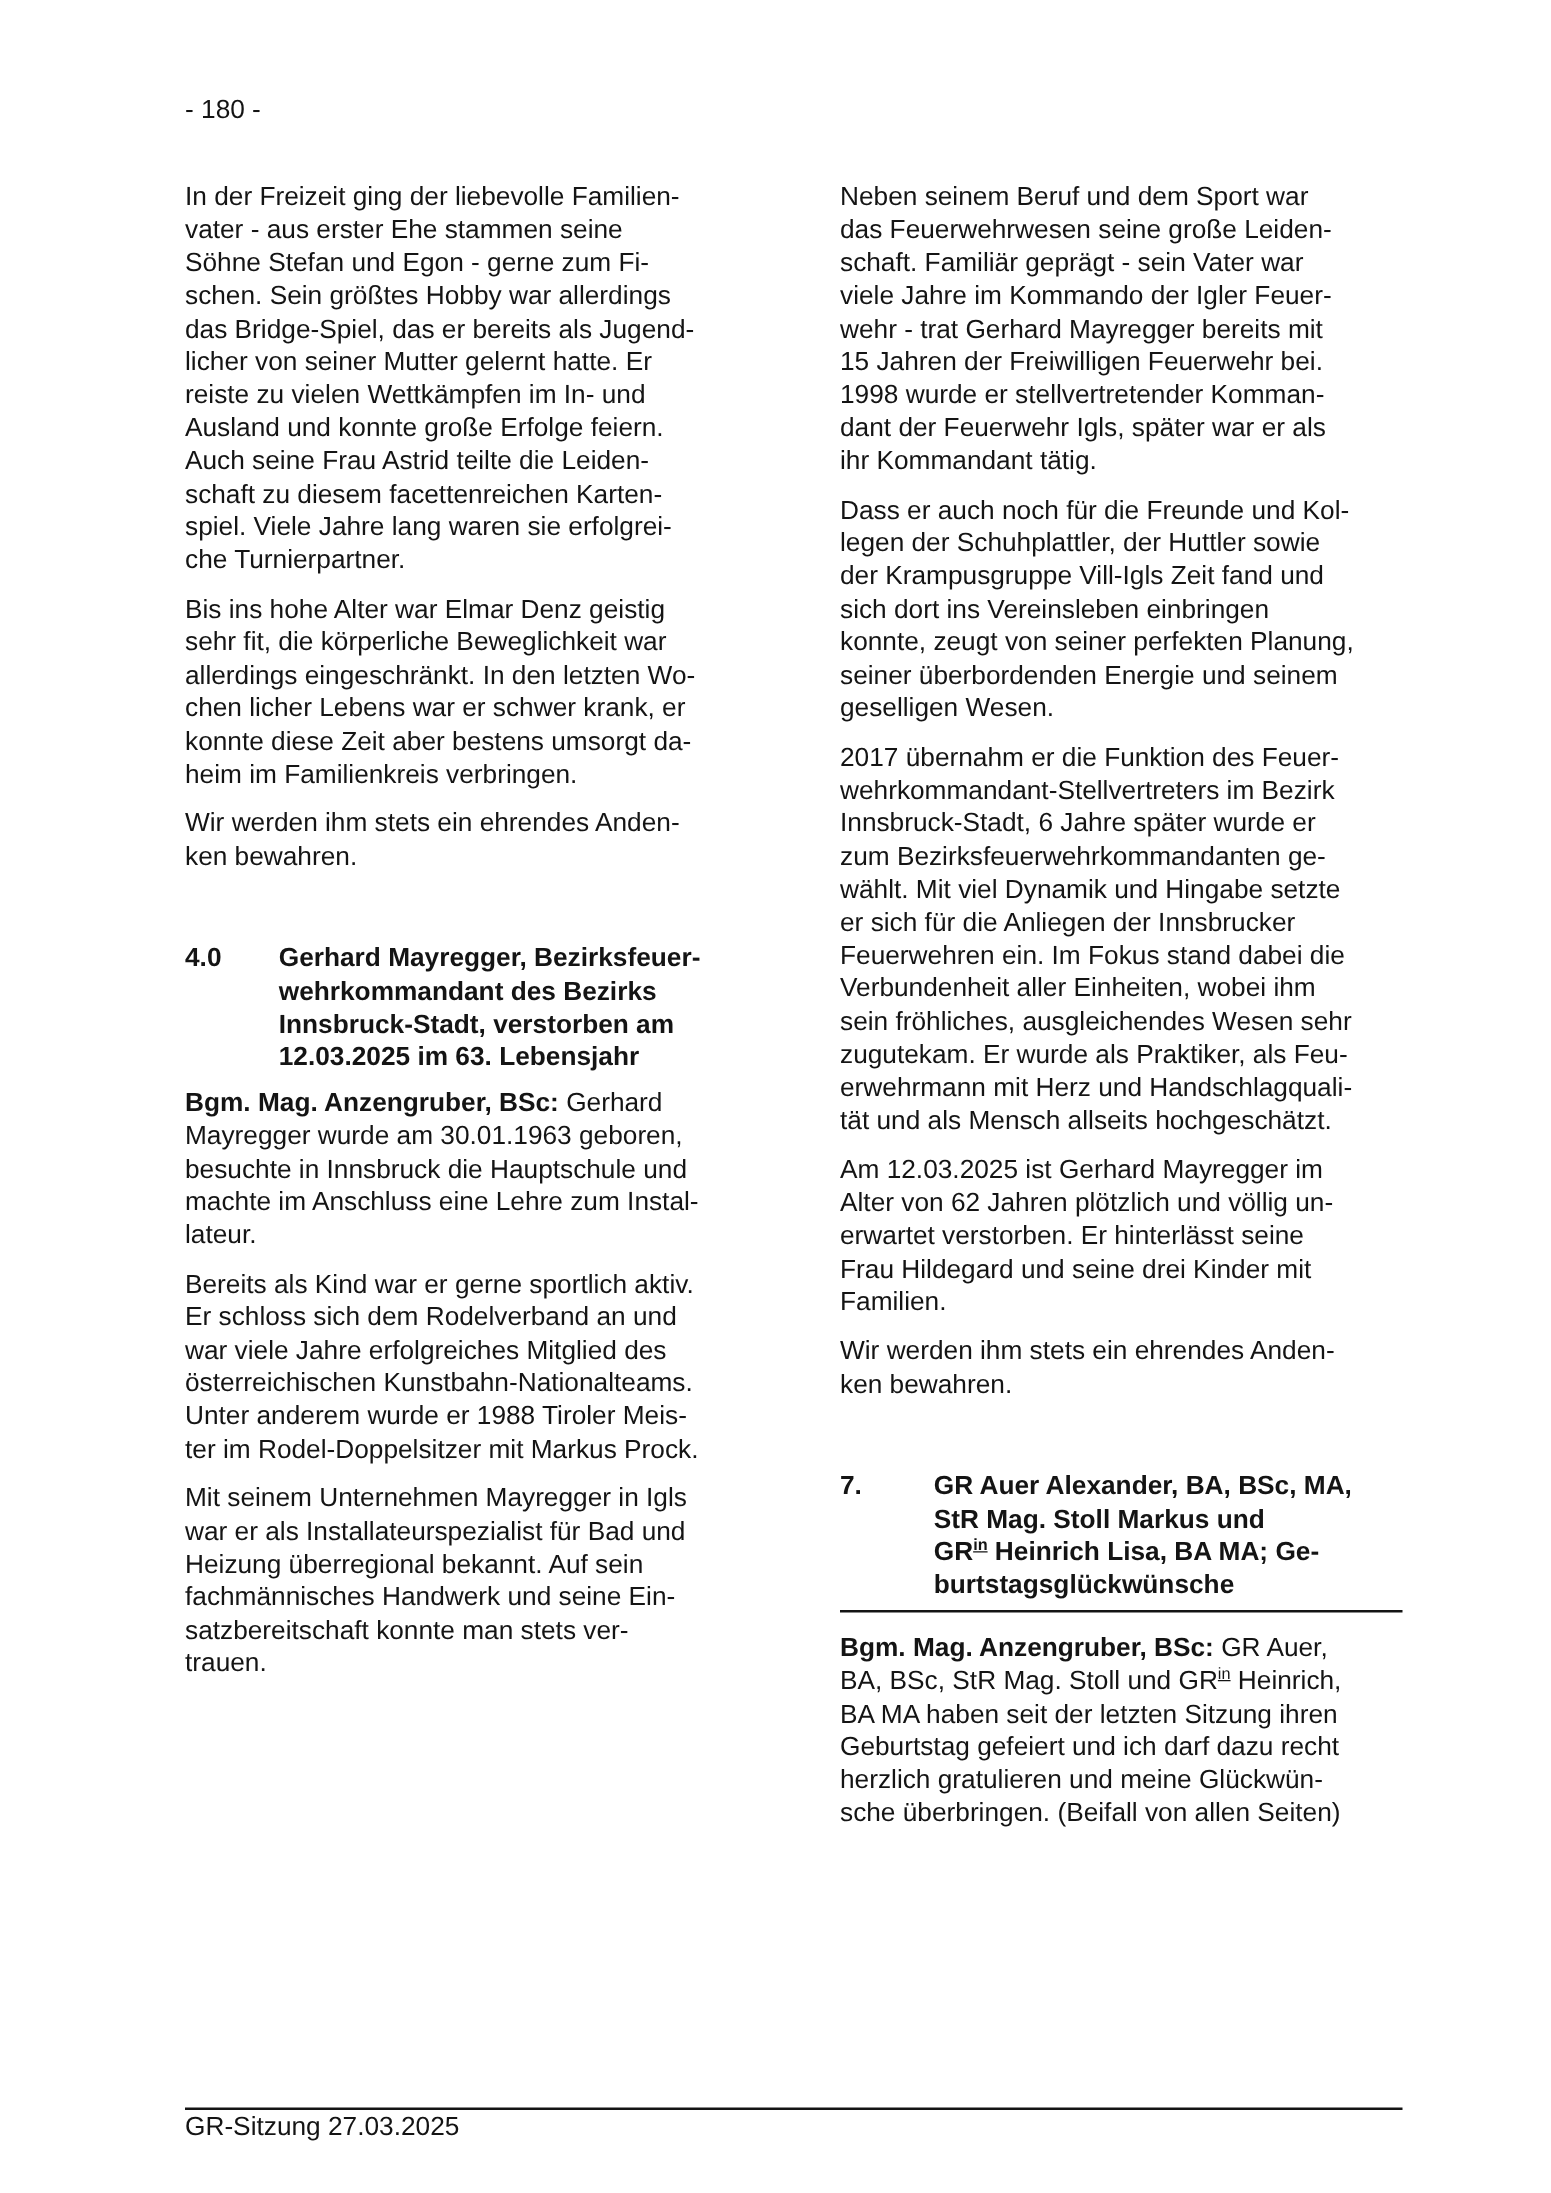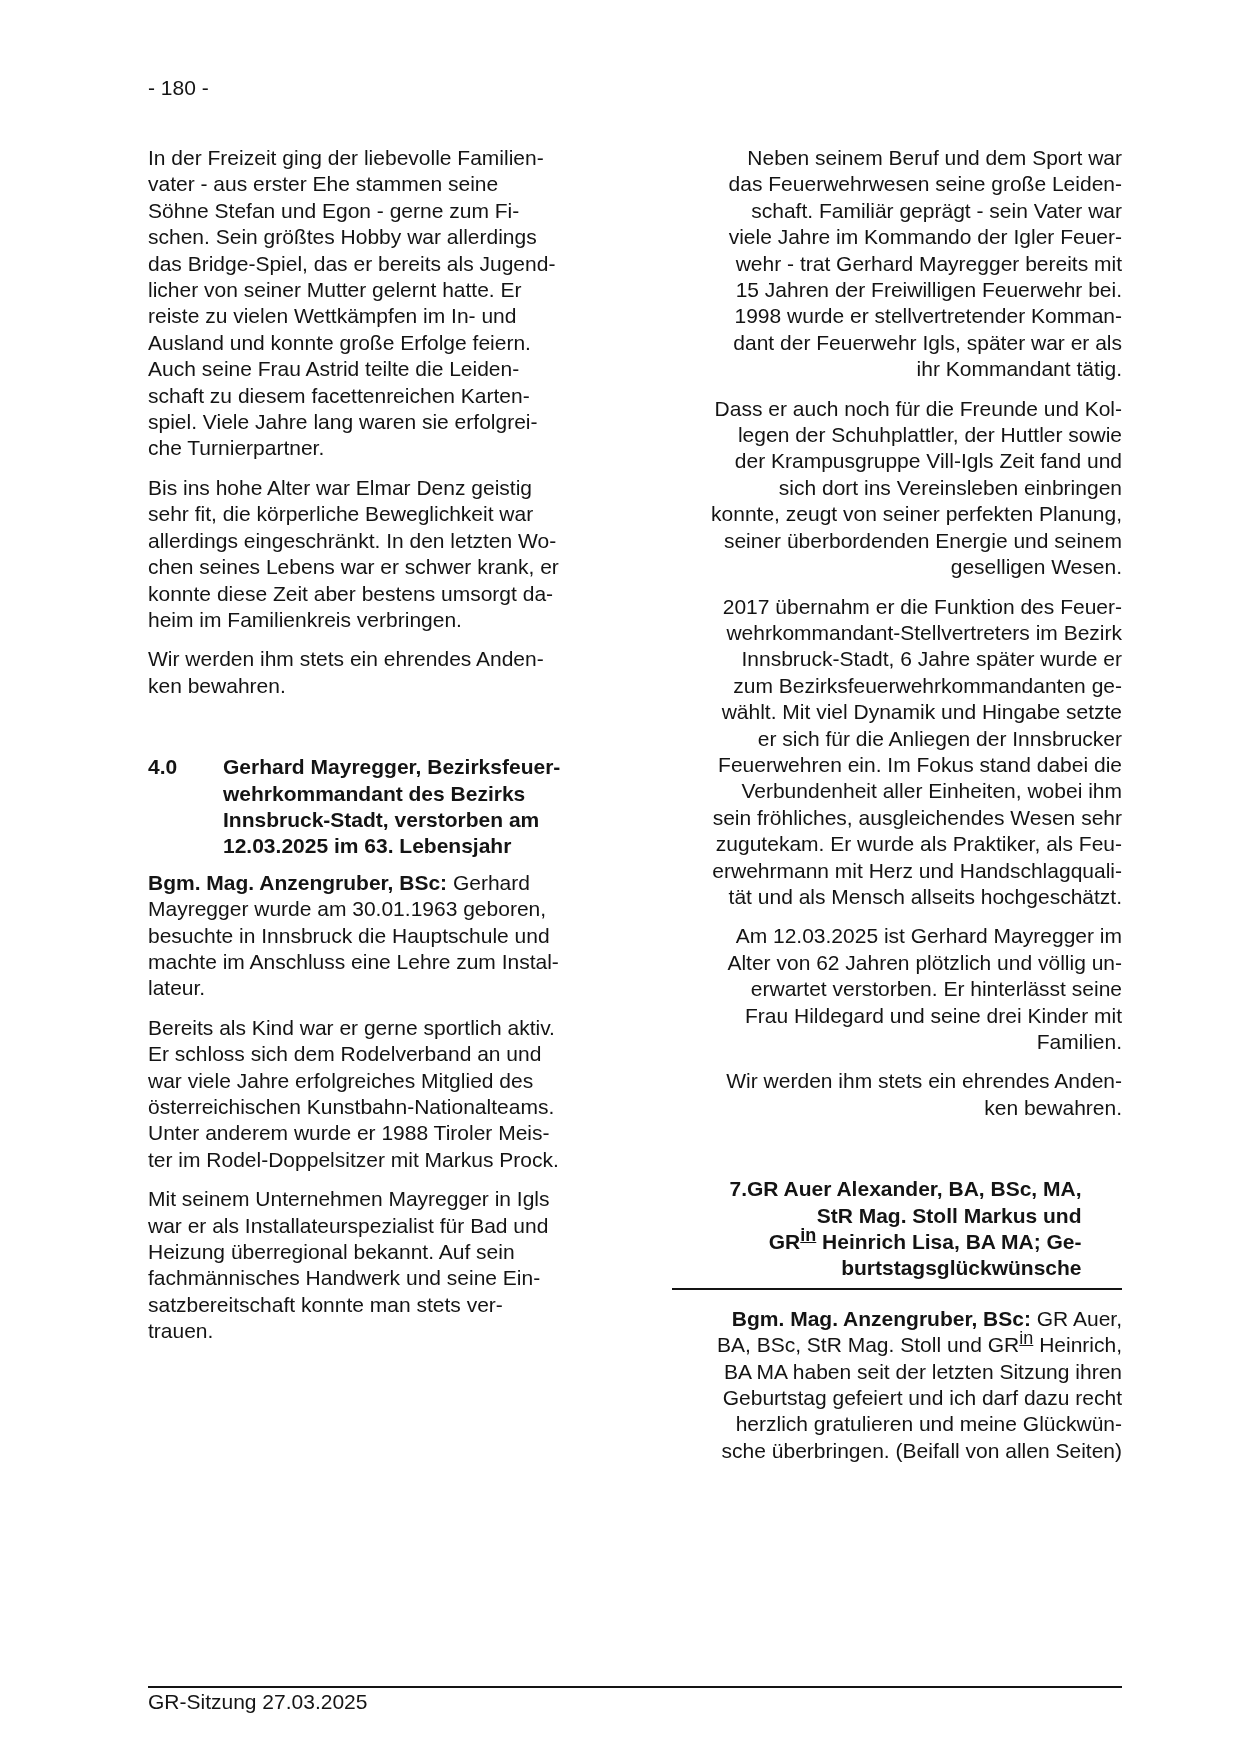--- a/index.html
+++ b/index.html
@@ -19,41 +19,41 @@
     left: 148px;
     top: 75px;
     width: 974px;
   }
   .col {
     position: absolute;
     top: 145px;
     width: 450px;
   }
   .col-left  { left: 148px; }
-  .col-right { left: 672px; text-align: right; }
+  .col-right { left: 672px; }
   .para {
     white-space: pre;
     margin: 0 0 13px 0;
   }
   .lead { font-weight: bold; }
   .section {
     display: flex;
     align-items: flex-start;
     font-weight: bold;
     margin: 55px 0 10px 0;
   }
   .sec-num { width: 75px; flex: none; }
   .sec-title { white-space: pre; }
   .section-underlined {
     border-bottom: 2px solid #141414;
     padding-bottom: 6px;
     margin-bottom: 16px;
   }
   sup {
-    font-size: 18px;
+    font-size: 13px;
     line-height: 0;
     vertical-align: super;
     text-decoration: underline;
   }
   .footer {
     position: absolute;
     left: 148px;
     top: 1686px;
     width: 974px;
     border-top: 2px solid #141414;
@@ -74,21 +74,21 @@
 licher von seiner Mutter gelernt hatte. Er
 reiste zu vielen Wettkämpfen im In- und
 Ausland und konnte große Erfolge feiern.
 Auch seine Frau Astrid teilte die Leiden-
 schaft zu diesem facettenreichen Karten-
 spiel. Viele Jahre lang waren sie erfolgrei-
 che Turnierpartner.</p>
   <p class="para">Bis ins hohe Alter war Elmar Denz geistig
 sehr fit, die körperliche Beweglichkeit war
 allerdings eingeschränkt. In den letzten Wo-
-chen seines Lebens war er schwer krank, er
+chen licher Lebens war er schwer krank, er
 konnte diese Zeit aber bestens umsorgt da-
 heim im Familienkreis verbringen.</p>
   <p class="para">Wir werden ihm stets ein ehrendes Anden-
 ken bewahren.</p>
 
   <div class="section">
     <div class="sec-num">4.0</div>
     <div class="sec-title">Gerhard Mayregger, Bezirksfeuer-
 wehrkommandant des Bezirks
 Innsbruck-Stadt, verstorben am

